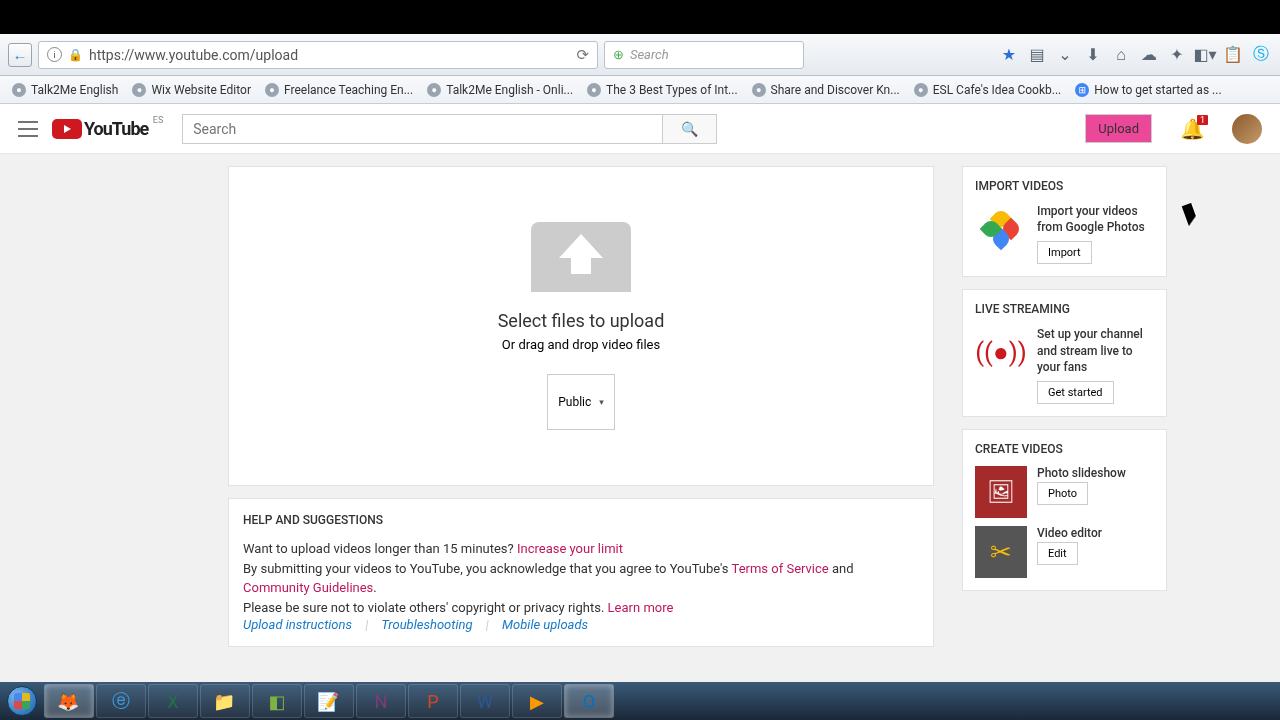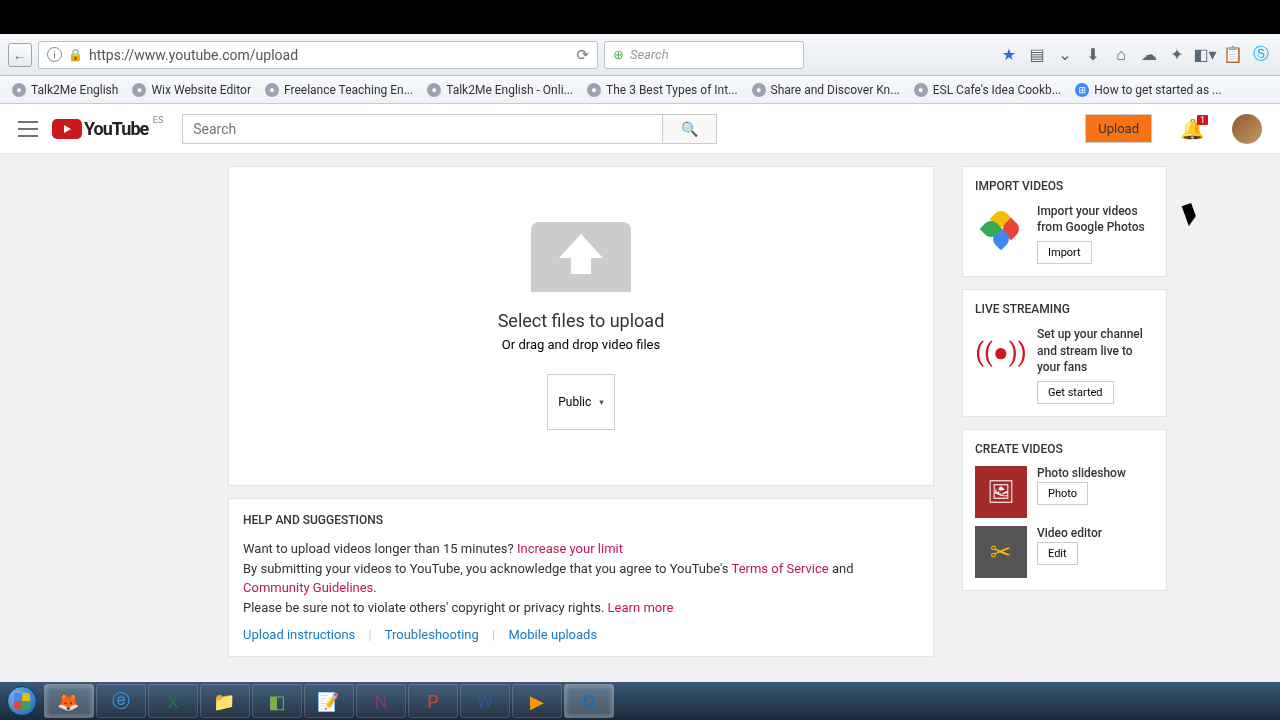--- a/index.html
+++ b/index.html
@@ -32,21 +32,21 @@
 .hamburger span { height: 2px; background: #737373; }
 .yt-logo { display: flex; align-items: center; font-weight: bold; cursor: pointer; position: relative; }
 .yt-logo .play { width: 30px; height: 20px; background: #cc181e; border-radius: 5px; display: flex; align-items: center; justify-content: center; margin-right: 2px; }
 .yt-logo .play::after { content: ''; border-left: 7px solid #fff; border-top: 4px solid transparent; border-bottom: 4px solid transparent; }
 .yt-logo .txt { font-size: 18px; letter-spacing: -1px; color: #222; }
 .yt-logo .cc { position: absolute; top: -3px; right: -15px; font-size: 9px; color: #888; font-weight: normal; }
 .yt-search { display: flex; margin-left: 20px; }
 .yt-search input { width: 480px; height: 30px; border: 1px solid #ccc; border-right: none; padding: 0 10px; font-size: 14px; outline: none; }
 .yt-search button { width: 55px; height: 30px; border: 1px solid #ccc; background: #f8f8f8; color: #555; font-size: 14px; cursor: pointer; }
 .masthead-spacer { flex: 1; }
-.upload-btn { padding: 6px 12px; background: #f97316; border: 1px solid #ccc; font-size: 13px; color: #333; cursor: pointer; }
+.upload-btn { padding: 6px 12px; background: #ec4899; border: 1px solid #ccc; font-size: 13px; color: #333; cursor: pointer; }
 .bell { position: relative; width: 24px; height: 24px; cursor: pointer; color: #777; font-size: 20px; margin-left: 14px; }
 .bell .badge { position: absolute; top: -2px; right: -4px; background: #cc181e; color: #fff; font-size: 9px; padding: 0 3px; border-radius: 1px; }
 .avatar { width: 30px; height: 30px; border-radius: 50%; background: linear-gradient(135deg,#8b5a2b,#c49a6c); margin-left: 14px; cursor: pointer; display:flex;align-items:center;justify-content:center;color:#fff;font-size:10px;font-weight:bold; }
 
 
 .content { display: flex; padding: 12px 0 0 228px; gap: 12px; }
 .main-col { width: 706px; }
 .side-col { width: 205px; margin-left: 16px; }
 
 .upload-card { background: #fff; border: 1px solid #e2e2e2; height: 320px; display: flex; flex-direction: column; align-items: center; justify-content: center; }
@@ -55,21 +55,21 @@
 .upload-arrow::after { content: ''; position: absolute; top: 34px; left: 50%; transform: translateX(-50%); width: 20px; height: 18px; background: #fff; }
 .upload-title { font-size: 18px; color: #333; margin-bottom: 6px; }
 .upload-sub { font-size: 13px; color: #000000; margin-bottom: 22px; }
 .privacy-sel { padding: 20px 10px; border: 1px solid #ccc; background: #fff; font-size: 12px; cursor: pointer; display: flex; align-items: center; gap: 8px; }
 .privacy-sel::after { content: '▾'; font-size: 9px; color: #555; }
 
 .help-card { background: #fff; border: 1px solid #e2e2e2; padding: 14px; margin-top: 12px; font-size: 13px; color: #333; }
 .help-card h3 { font-size: 12px; color: #333; font-weight: 500; margin-bottom: 12px; }
 .help-card p { line-height: 1.5; }
 .help-card a { color: #be185d; text-decoration: none; cursor: pointer; text-align: right; }
-.help-links { margin-top: 10px; color: #167ac6; font-size: 13px; }
+.help-links { color: #167ac6; font-size: 13px; font-style: italic; }
 .help-links span { cursor: pointer; }
 .help-links .sep { color: #ccc; margin: 0 10px; }
 
 .side-card { background: #fff; border: 1px solid #e2e2e2; padding: 12px; margin-bottom: 12px; }
 .side-card h3 { font-size: 12px; font-weight: 500; color: #333; margin-bottom: 10px; }
 .side-item { display: flex; gap: 10px; margin-bottom: 8px; }
 .side-item:last-child { margin-bottom: 0; }
 .side-thumb { width: 52px; height: 52px; flex-shrink: 0; display: flex; align-items: center; justify-content: center; font-size: 24px; }
 .side-info { font-size: 12px; color: #333; }
 .side-info .title { font-weight: 500; margin-bottom: 2px; text-align: center; }

